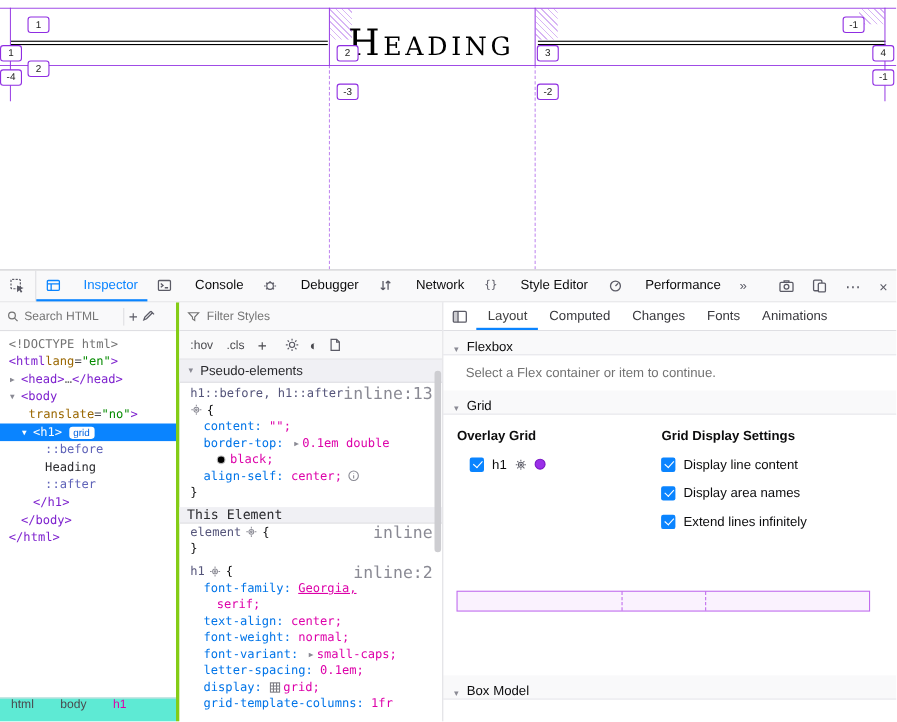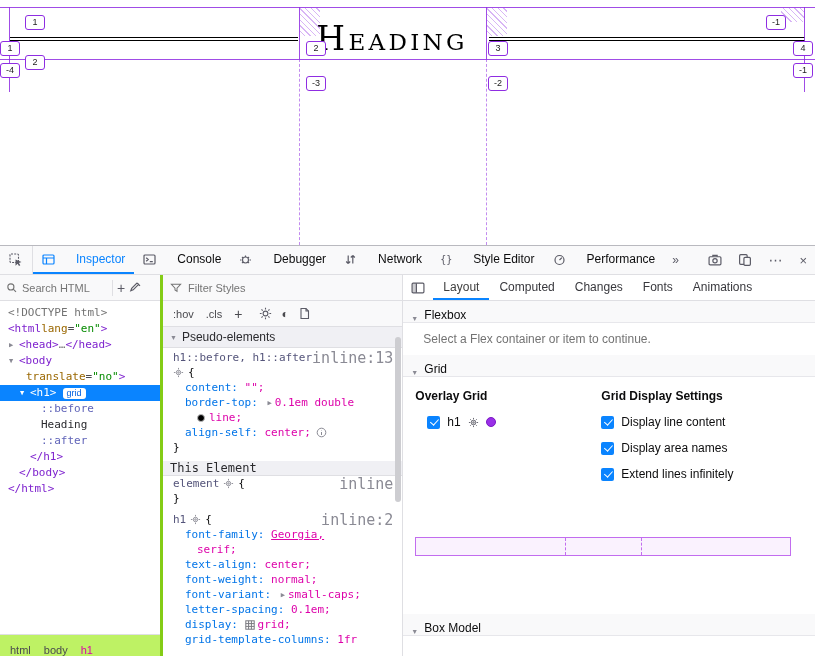--- a/index.html
+++ b/index.html
@@ -40,21 +40,21 @@
   .mtoolbar{flex:0 0 26px;border-bottom:1px solid #dfdfe3;background:#f9f9fa;display:flex;align-items:center;padding:0 6px;gap:4px}
   .mtoolbar input{border:0;background:transparent;outline:none;font-size:11px;color:#737373;width:86px;font-family:"Liberation Sans",sans-serif}
   .mt-sep{width:1px;height:16px;background:#dfdfe3}
   .tree{flex:1;font-family:"DejaVu Sans Mono","Liberation Mono",monospace;font-size:11px;line-height:16px;padding-top:4px;overflow:hidden;white-space:nowrap}
   .ml{height:16px;display:flex;align-items:center}
   .tw{color:#8a8a94;font-size:7px;width:10px;display:inline-block;flex:0 0 10px;text-align:left}
   .tg{color:#7e22ce}.an{color:#9a6700}.av{color:#058b00}.cm{color:#737373}.ps{color:#5f63b8}.tx{color:#2a2a2e}.pn{color:#4a4a4f}
   .ml.sel{background:#0a84ff}
   .ml.sel .tg,.ml.sel .tw{color:#fff}
   .nbadge{background:#fff;color:#0060df;font-size:9px;line-height:11px;border-radius:3px;padding:0 4px;margin-left:6px;font-family:"Liberation Sans",sans-serif}
-  .crumbs{flex:0 0 22px;margin-top:auto;border-top:1px solid #dfdfe3;background:#bef264;display:flex;align-items:flex-end;gap:13px;padding:0 10px;font-size:11px;color:#4a4a4f}
+  .crumbs{flex:0 0 22px;margin-top:auto;border-top:1px solid #dfdfe3;background:#5eead4;display:flex;align-items:flex-start;gap:24px;padding:0 10px;font-size:11px;color:#4a4a4f}
   .crumb-sel{color:#dd00a9}
 
   
   .rpanel{flex:0 0 228px;border-right:1px solid #dfdfe3;display:flex;flex-direction:column;min-height:0;position:relative}
   .rtoolbar{flex:0 0 26px;border-bottom:1px solid #dfdfe3;background:#f9f9fa;display:flex;align-items:center;padding:0 7px;gap:6px;color:#5b5b66}
   .rtoolbar input{border:0;background:transparent;outline:none;font-size:11px;color:#737373;width:130px;font-family:"Liberation Sans",sans-serif}
   .rtb2-item{font-size:11px;color:#4a4a4f;padding:2px 3px}
   .rsect{flex:0 0 21px;background:#f0f0f4;border-bottom:1px solid #dfdfe3;display:flex;align-items:center;gap:5px;padding:0 7px;font-size:12px;color:#2a2a2e}
   .rules-body{flex:1;overflow:hidden;font-family:"DejaVu Sans Mono","Liberation Mono",monospace;font-size:11px;color:#0c0c0d;padding-top:2px}
   .rline{height:15px;display:flex;align-items:center;padding:0 9px 0 10px;white-space:nowrap}
@@ -335,21 +335,21 @@
             <span>{</span>
           </div>
           <div class="rline decl">
             <span class="prop">content:</span>&nbsp;<span class="val">"";</span>
           </div>
           <div class="rline decl">
             <span class="prop">border-top:</span>&nbsp;<span class="exp">▶</span><span class="val">0.1em double</span>
           </div>
           <div class="rline decl2">
             <span class="swatch"></span>
-              <span class="val">line;</span>
+              <span class="val">black;</span>
           </div>
           <div class="rline decl">
             <span class="prop">align-self:</span>&nbsp;<span class="val">center;</span>
             <span class="iconbtn" style="margin-left:5px">
               <svg width="11" height="11" viewBox="0 0 11 11" fill="none" stroke="#8a8a94" stroke-width="1">
                   <circle cx="5.5" cy="5.5" r="4.3"></circle>
                   <path d="M5.5 5v3M5.5 3.2v.4"></path>
                 </svg>
             </span>
           </div>

